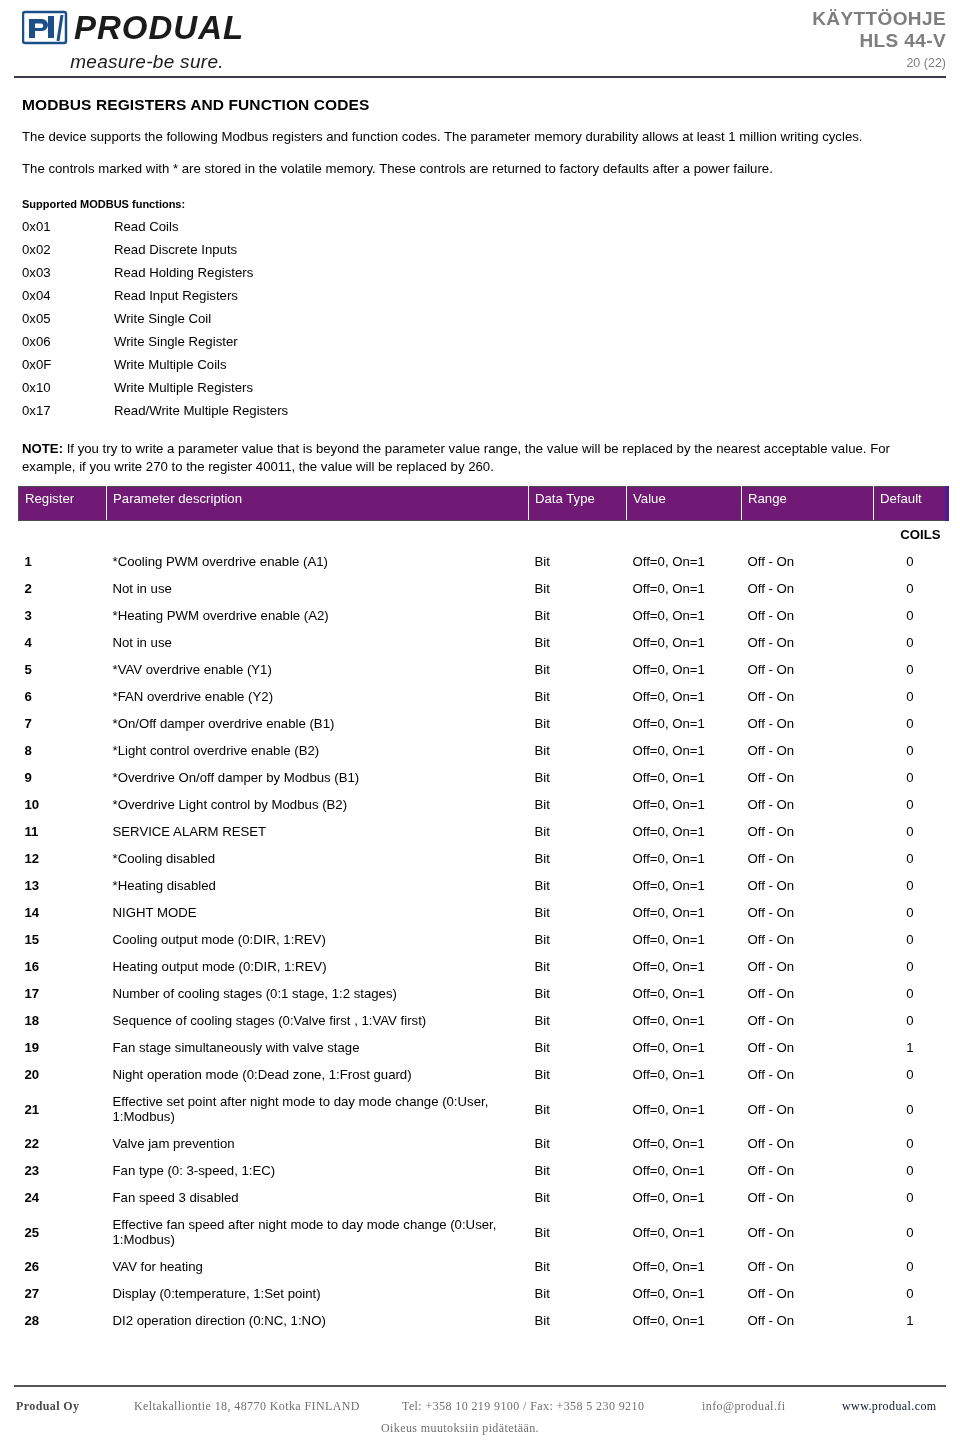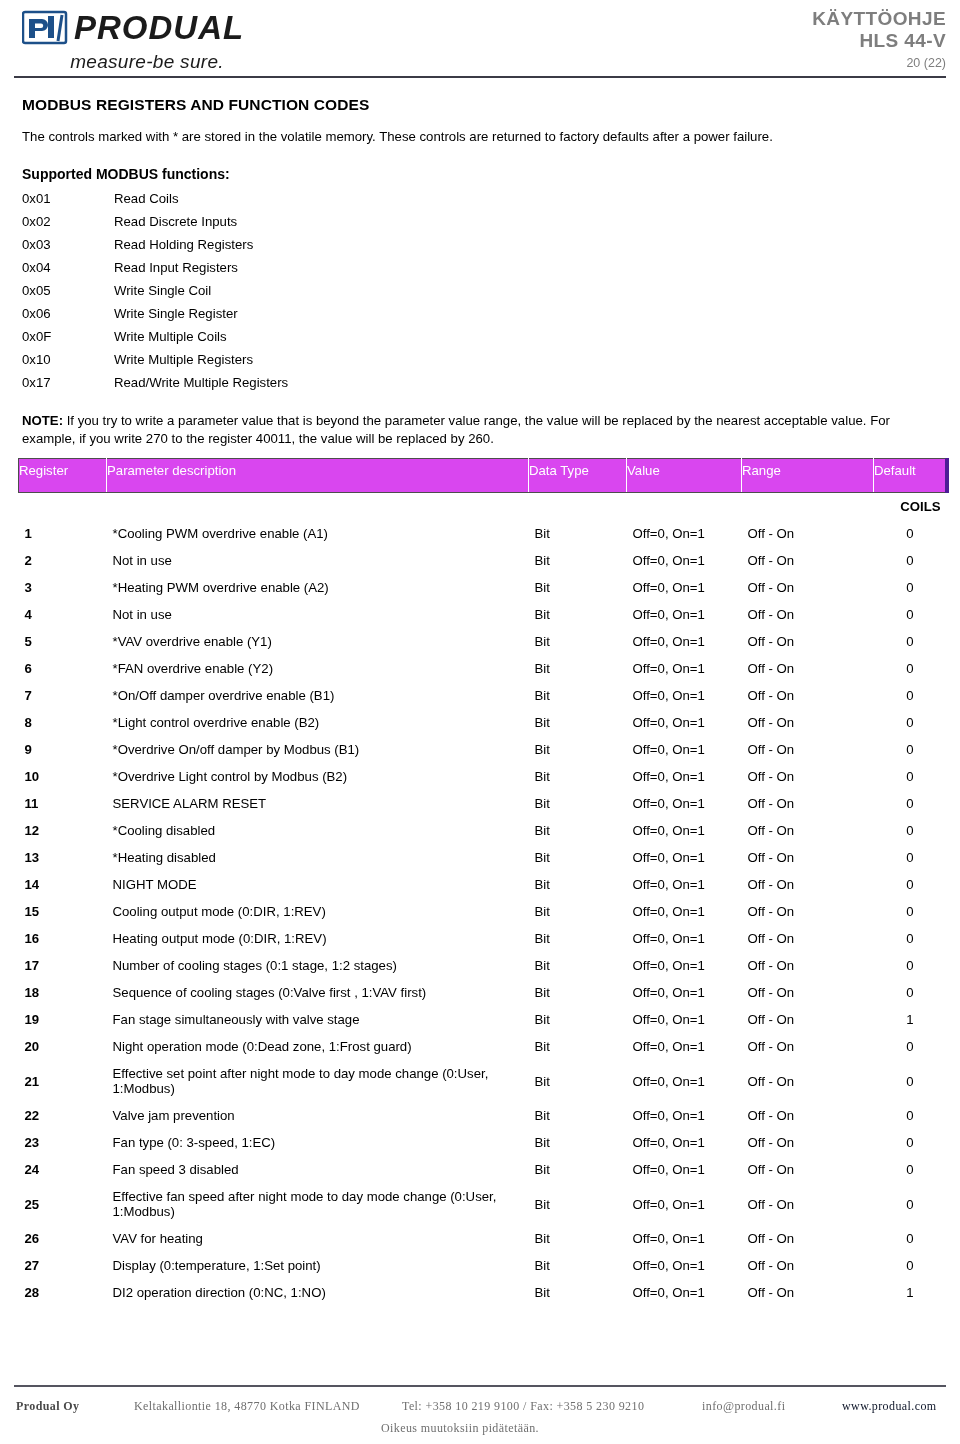--- a/index.html
+++ b/index.html
@@ -105,21 +105,21 @@
     letter-spacing: .1px;
   }
   .para {
     font-size: 13.2px;
     line-height: 18px;
     margin: 0 0 14px 22px;
     width: 905px;
   }
 
   .fn-title {
-    font-size: 14px;
+    font-size: 11px;
     font-weight: bold;
     margin: 20px 12px 5px 22px;
   }
   .fn-list {
     margin: 0 0 0 22px;
   }
   .fn-row {
     display: flex;
     font-size: 13.2px;
     line-height: 23px;
@@ -137,26 +137,26 @@
 
   
   #register-table {
     position: relative;
     margin-left: 18px;
     width: 928px;
     border-collapse: collapse;
     table-layout: fixed;
   }
   #register-table thead th {
-    background: #d946ef;
+    background: #701a75;
     color: #ffffff;
     font-size: 13.2px;
     font-weight: normal;
     text-align: left;
-    padding: 4px 6px 14px 0;
+    padding: 4px 6px 14px 6px;
     border-right: 1px solid #ffffff;
     border-top: 1px solid #4d4d4d;
     border-bottom: 1px solid #4d4d4d;
     vertical-align: top;
   }
   #register-table thead th:first-child {
     border-left: 1px solid #4d4d4d;
   }
   #register-table thead th:last-child {
     border-right: 4px solid #4c1d95;
@@ -250,20 +250,21 @@
     <div class="doc-page">20 (22)</div>
   </div>
 
   <div id="header-rule"></div>
 </div>
 
 <div id="content">
 
   <h1 class="section-title">MODBUS REGISTERS AND FUNCTION CODES</h1>
 
+  <p class="para">The device supports the following Modbus registers and function codes. The parameter memory durability allows at least 1 million writing cycles.</p>
   <p class="para">The controls marked with * are stored in the volatile memory. These controls are returned to factory defaults after a power failure.</p>
 
   <div class="fn-title">Supported MODBUS functions:</div>
   <div class="fn-list" id="fn-list">
       <div class="fn-row">
         <span class="fn-code">0x01</span>
         <span class="fn-label">Read Coils</span>
       </div>
       <div class="fn-row">
         <span class="fn-code">0x02</span>

